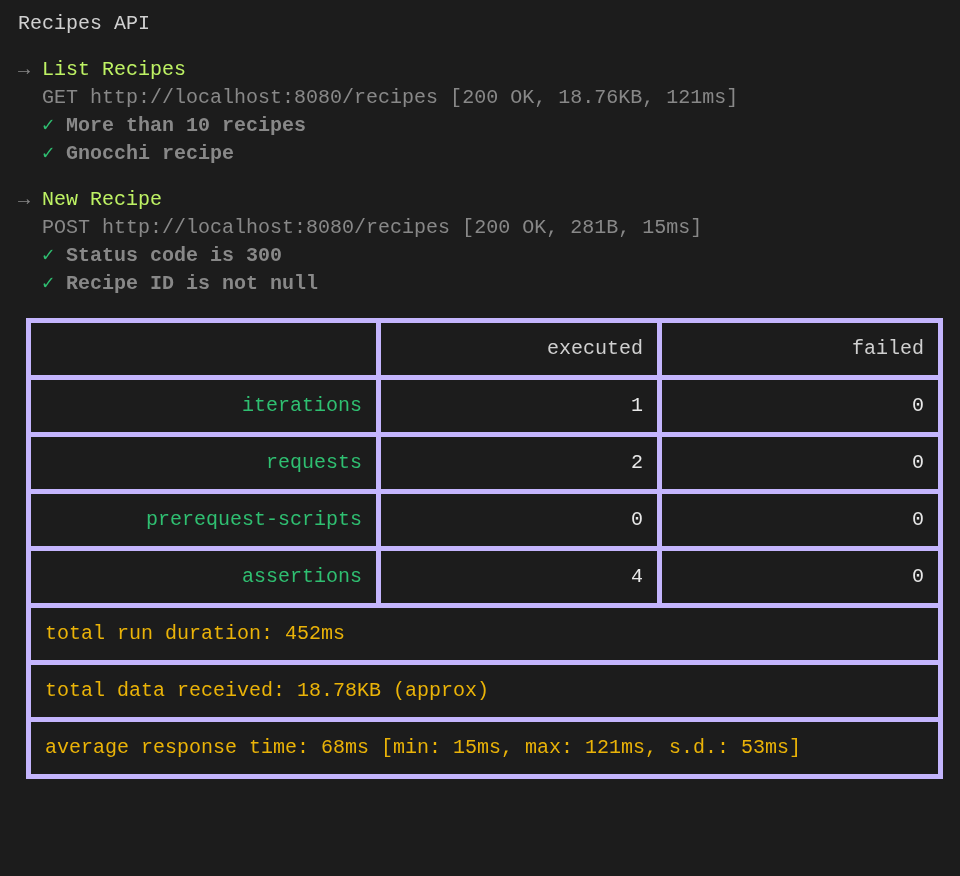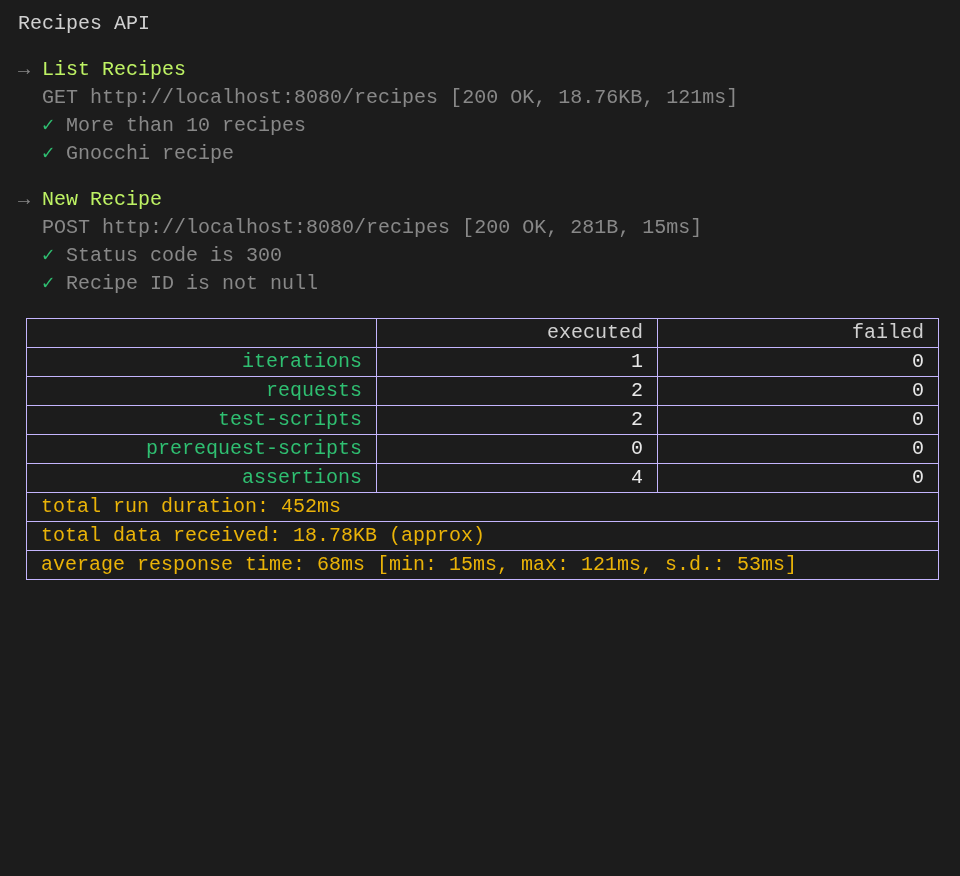--- a/index.html
+++ b/index.html
@@ -39,35 +39,36 @@
   .sub {
     padding-left: 1.2em;
     color: #888;
   }
   .sub .method, .sub .url, .sub .bracket {
     color: #888;
   }
   .assert-line {
     padding-left: 1.2em;
     color: #888;
+    font-weight: bold;
   }
   .assert-line .check {
     color: #2fbf71;
     display: inline-block;
     width: 1.2em;
   }
   table.summary {
     border-collapse: collapse;
     margin: 20px 0 0 8px;
     width: 912px;
     table-layout: fixed;
   }
   table.summary th, table.summary td {
-    border: 1px solid #c4b5fd;
-    padding: 0 14px;
+    border: 5px solid #c4b5fd;
+    padding: 12px 14px;
     font-weight: normal;
   }
   table.summary col.c1 { width: 350px; }
   table.summary col.c2 { width: 281px; }
   table.summary col.c3 { width: 281px; }
   table.summary thead th {
     text-align: right;
     color: #d0d0d0;
   }
   table.summary thead th.blank {
@@ -146,25 +147,20 @@
         <td class="label">iterations</td>
         <td class="num">1</td>
         <td class="num">0</td>
       </tr>
       <tr>
         <td class="label">requests</td>
         <td class="num">2</td>
         <td class="num">0</td>
       </tr>
       <tr>
-        <td class="label">test-scripts</td>
-        <td class="num">2</td>
-        <td class="num">0</td>
-      </tr>
-      <tr>
         <td class="label">prerequest-scripts</td>
         <td class="num">0</td>
         <td class="num">0</td>
       </tr>
       <tr>
         <td class="label">assertions</td>
         <td class="num">4</td>
         <td class="num">0</td>
       </tr>
     </tbody>

